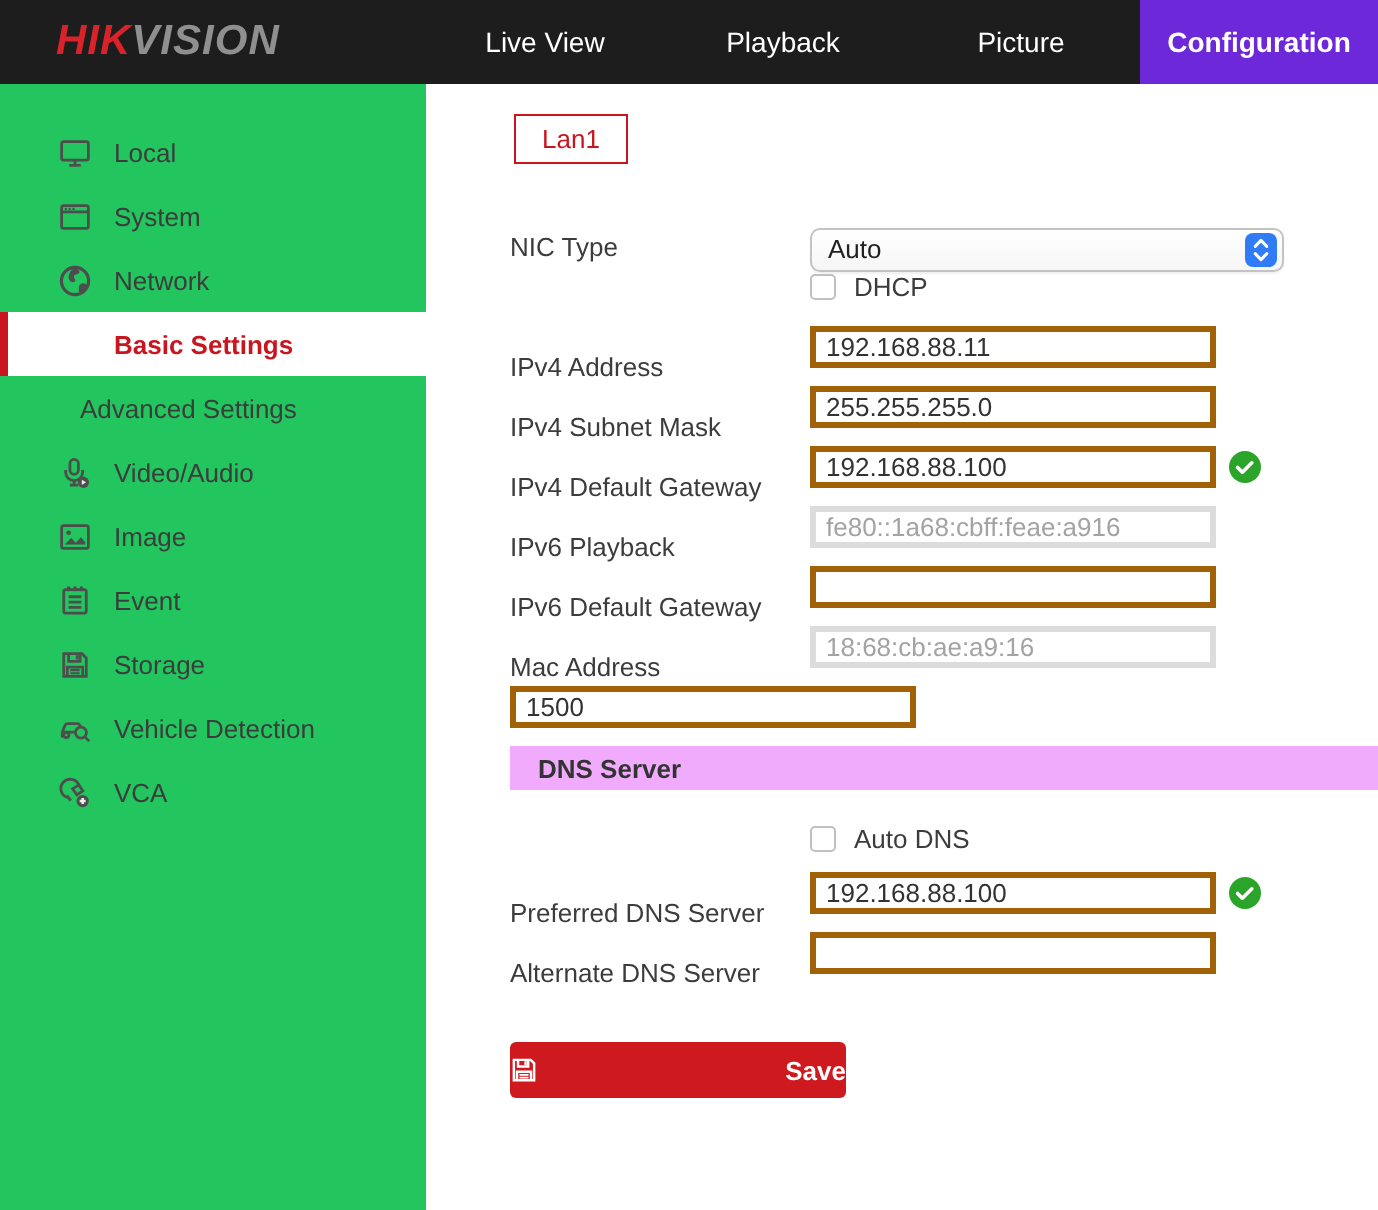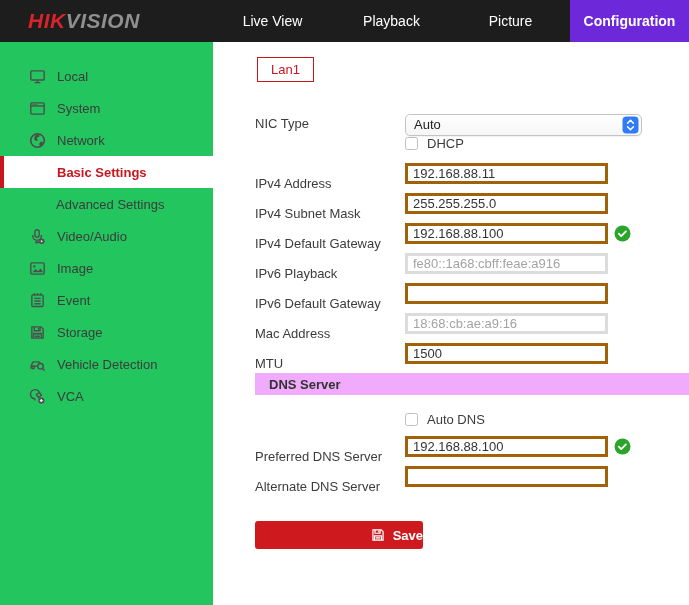--- a/index.html
+++ b/index.html
@@ -20,21 +20,21 @@
     color:#fff; font-size:14px; cursor:pointer; }
   .nav-item.active { background:#6d28d9; font-weight:bold; }
 
   
   .sidebar { position:absolute; left:0; top:42px; width:213px; height:563px;
     background:#22c55e; padding-top:18px; }
   .side-item { height:32px; display:flex; align-items:center; cursor:pointer;
     padding-left:28px; font-size:13px; color:#3c3c3c; }
   .side-item .sicon { width:19px; height:19px; display:flex; align-items:center;
     justify-content:center; margin-right:10px; flex:none; }
-  .side-item.sub { padding-left:56px; }
+  .side-item.sub { padding-left:40px; }
   .side-item.selected { background:#fff; border-left:4px solid #c9161e;
     padding-left:53px; color:#c9161e; font-weight:bold; }
   .sicon svg { display:block; }
 
   
   .main { position:absolute; left:213px; top:42px; width:476px; height:563px; background:#fff; }
 
   .tabbar { height:38px; display:flex; align-items:stretch; padding-left:29px;
     border-bottom:1px solid #cccccc; }
   .tab { display:flex; align-items:center; margin-right:27px; font-size:13px;
@@ -68,21 +68,21 @@
 
   .section-band { margin-top:5px; margin-left:42px; height:22px; background:#f0abfc;
     display:flex; align-items:center; }
   .section-band .stitle { font-size:13px; font-weight:bold; color:#333; padding-left:14px; }
 
   .row-autodns { margin-top:12px; height:24px; }
 
   .save-wrap { margin:30px 0 0 42px; }
   .save-btn { width:168px; height:28px; background:#ce191f; border:none; border-radius:3px;
     color:#fff; font-size:13px; font-weight:bold; display:flex; align-items:center;
-    justify-content:flex-end; gap:8px; cursor:pointer; font-family:"Liberation Sans", sans-serif; }
+    justify-content:space-between; gap:8px; cursor:pointer; font-family:"Liberation Sans", sans-serif; }
 </style>
 </head>
 <body>
 
 <div class="topnav">
   <div class="logo">
     <span class="logo-hik">HIK</span>
       <span class="logo-vision">VISION</span>
   </div>
   <div class="nav-items">
@@ -293,21 +293,20 @@
       <span class="flabel">IPv6 Default Gateway</span>
       <input class="finput" value="" style="">
     </div>
 
     <div class="frow">
       <span class="flabel">Mac Address</span>
       <input class="finput dim" value="18:68:cb:ae:a9:16" style="">
     </div>
 
     <div class="frow">
-      <span class="flabel">MTU</span>
       <input class="finput" value="1500" style="">
     </div>
 
     <div class="section-band">
       <span class="stitle">DNS Server</span>
     </div>
 
     <div class="frow row-autodns">
       <span class="flabel"></span>
       <span class="checkbox"></span>

